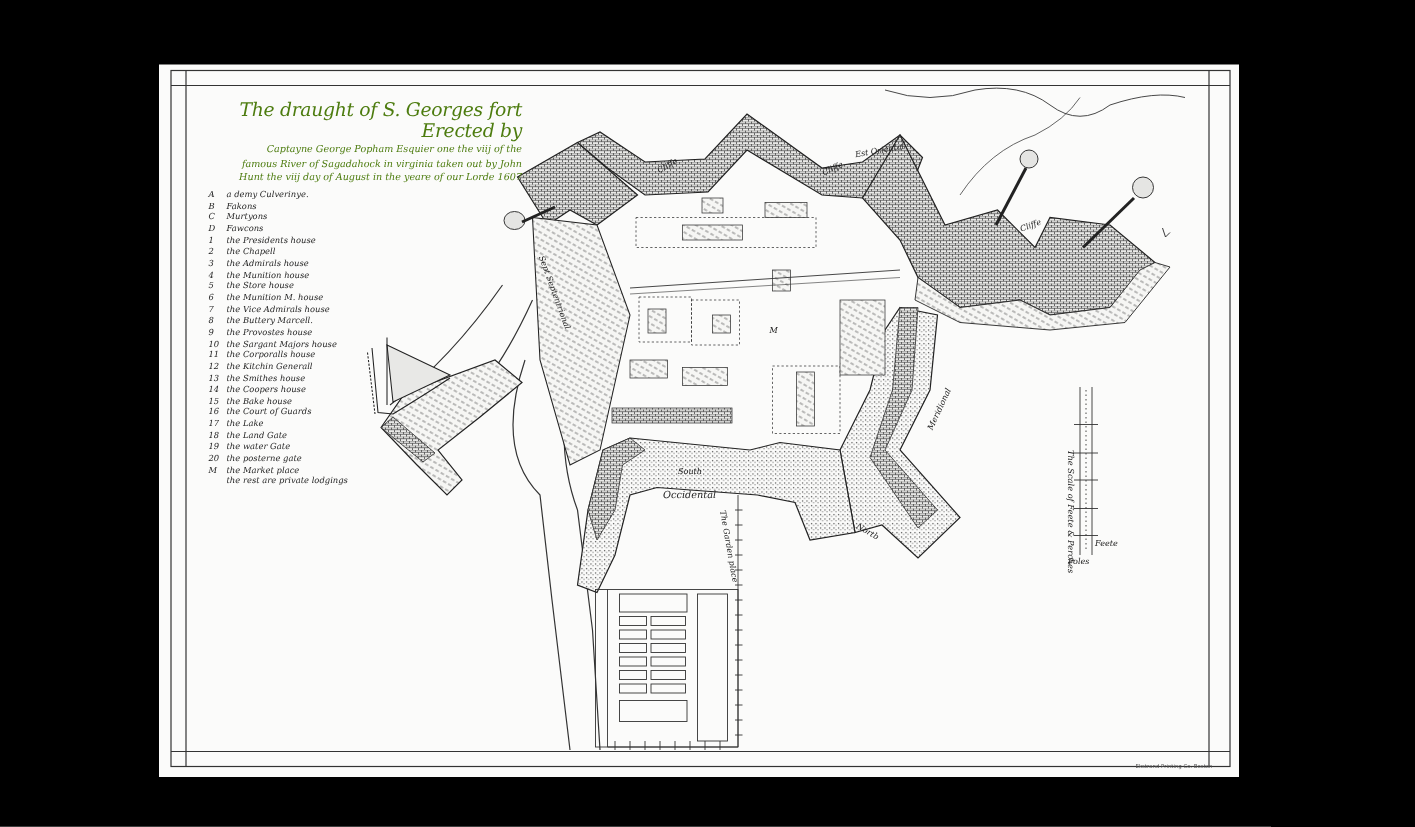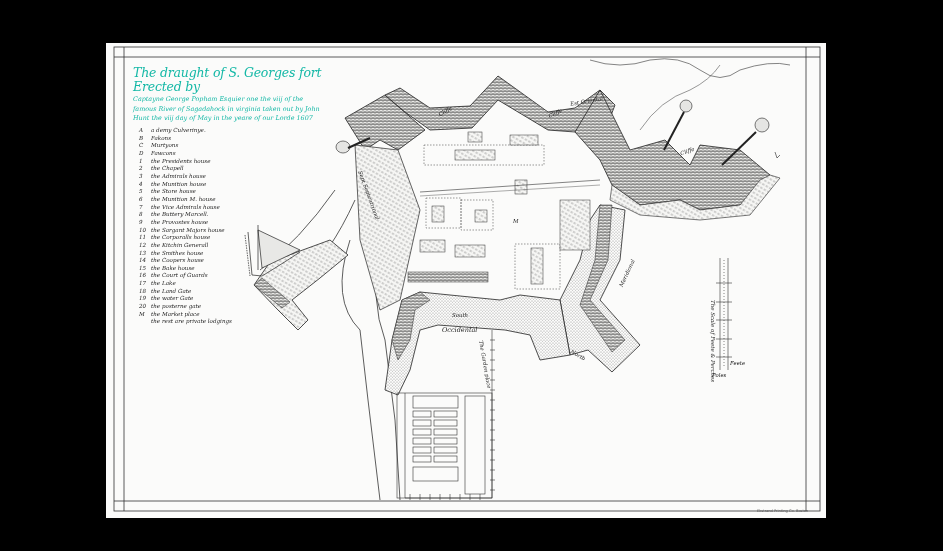--- a/index.html
+++ b/index.html
@@ -1,19 +1,19 @@
 <!DOCTYPE html>
 <html><head>
 <meta charset="utf-8">
 <style>
   html, body { margin:0; padding:0; background:#000; }
   body { width:943px; height:551px; position:relative; overflow:hidden; font-family:"DejaVu Serif", serif; }
   .paper { position:absolute; left:106px; top:43px; width:720px; height:475px; background:#fbfbfa; }
   svg.map { position:absolute; left:0; top:0; width:943px; height:551px; }
-  .title { position:absolute; left:133px; top:66px; width:215px; font-family:"DejaVu Serif", serif; font-style:italic; color:#14b8a6; }
+  .title { position:absolute; left:133px; top:66px; width:215px; font-family:"DejaVu Serif", serif; font-style:italic; color:#4d7c0f;text-align:right; }
   .title .main { font-size:12.5px; line-height:14px; letter-spacing:-0.2px; }
   .title .sub { font-size:6.4px; line-height:8.6px; margin-top:1px; }
   .legend { position:absolute; left:139px; top:127px; width:115px; font-family:"DejaVu Serif", serif; font-style:italic; font-size:5.6px; line-height:7.65px; color:#1e1e1e; }
   .legend .row { white-space:nowrap; }
   .legend .k { display:inline-block; width:12px; }
   .lbl { position:absolute; font-family:"DejaVu Serif", serif; font-style:italic; font-size:5.4px; color:#222; white-space:nowrap; }
   .credit { position:absolute; left:757px; top:509px; font-family:"DejaVu Sans", sans-serif; font-size:3.6px; color:#555; }
   .scale-lbl { position:absolute; left:716px; top:300px; transform:rotate(90deg); transform-origin:left top; font-family:"DejaVu Serif", serif; font-style:italic; font-size:5.5px; color:#222; white-space:nowrap; }
 </style>
 </head>
@@ -154,21 +154,21 @@
     <ellipse cx="762" cy="125" rx="7" ry="7"></ellipse>
     <path d="M756 132 L722 165" stroke-width="2"></path>
     <path d="M775 152 l2 6 l3 -3" fill="none"></path>
   </g>
 </svg>
 
 <div class="title">
   <div class="main">The draught of S. Georges fort Erected by</div>
   <div class="sub">Captayne George Popham Esquier one the viij of the</div>
   <div class="sub">famous River of Sagadahock in virginia taken out by John</div>
-  <div class="sub">Hunt the viij day of May in the yeare of our Lorde 1607</div>
+  <div class="sub">Hunt the viij day of August in the yeare of our Lorde 1607</div>
 </div>
 
 <div class="legend">
   <div class="row"><span class="k">A</span><span>a demy Culverinye.</span></div>
   <div class="row"><span class="k">B</span><span>Fakons</span></div>
   <div class="row"><span class="k">C</span><span>Murtyons</span></div>
   <div class="row"><span class="k">D</span><span>Fawcons</span></div>
   <div class="row"><span class="k">1</span><span>the Presidents house</span></div>
   <div class="row"><span class="k">2</span><span>the Chapell</span></div>
   <div class="row"><span class="k">3</span><span>the Admirals house</span></div>

